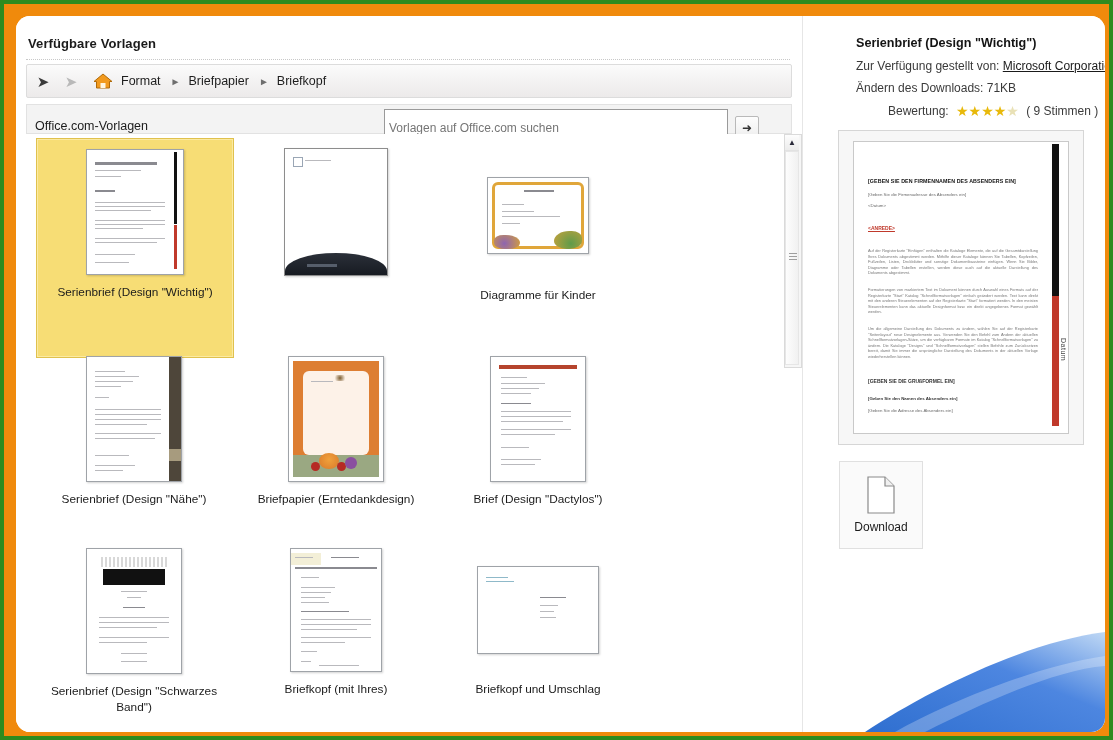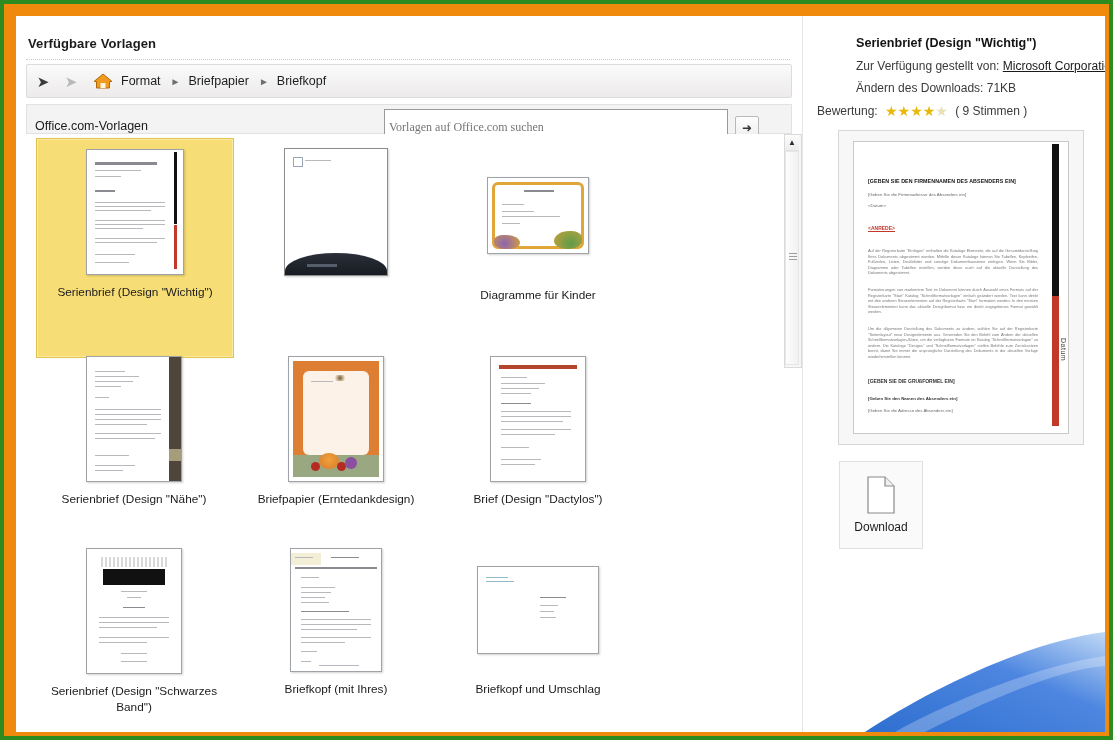--- a/index.html
+++ b/index.html
@@ -14,20 +14,21 @@
     background:#2e8b1f;
   }
   .orange-frame{
     position:absolute;left:4px;top:4px;width:1105px;height:732px;
     background:#f08a0c;
   }
   .app-window{
     position:absolute;left:12px;top:12px;width:1089px;height:716px;
     background:#ffffff;
     overflow:hidden;
+    border-radius:14px;
   }
   
   .swoosh{
     position:absolute;right:0;bottom:0;width:240px;height:110px;
     overflow:hidden;pointer-events:none;
   }
   .swoosh svg{display:block;}
 
   
   .left-pane{
@@ -75,21 +76,21 @@
   }
   .office-label{
     font-size:12.5px;color:#1b1b1b;margin-left:8px;
   }
   .search-wrap{
     position:absolute;right:32px;top:4px;display:flex;align-items:center;
   }
   .search-input{
     width:334px;height:19px;border:1px solid #9a9a9a;background:#fff;
     font-size:12px;color:#8a8a8a;padding:8px 4px;
-    font-family:Liberation Serif, serif;
+    font-family:Liberation Sans, sans-serif;
   }
   .search-btn{
     margin-left:7px;width:22px;height:21px;
     border:1px solid #b9b9b9;border-radius:2px;
     background:linear-gradient(#fdfdfd,#eeeeee);
     display:flex;align-items:center;justify-content:center;
     font-size:12px;color:#333;
   }
   
   .grid-area{
@@ -437,21 +438,21 @@
     <div class="rp-line" style="left:840px;top:43px;">
       <span>Zur Verfügung gestellt von:</span>
       <a href="#">Microsoft Corporation</a>
     </div>
 
     <div class="rp-line" style="left:840px;top:65px;">
       <span>Ändern des Downloads:</span>
       <span>71KB</span>
     </div>
 
-    <div class="rp-line" style="left:801px;top:87px;">
+    <div class="rp-line" style="left:872px;top:87px;">
       <span>Bewertung:</span>
       <span class="stars">
         <span class="star on">★</span><span class="star on">★</span><span class="star on">★</span><span class="star on">★</span><span class="star off">★</span>
       </span>
       <span>( 9 Stimmen )</span>
     </div>
 
     <div class="preview-box">
       <div class="preview-doc">
         <div class="pv-black-bar"></div>

